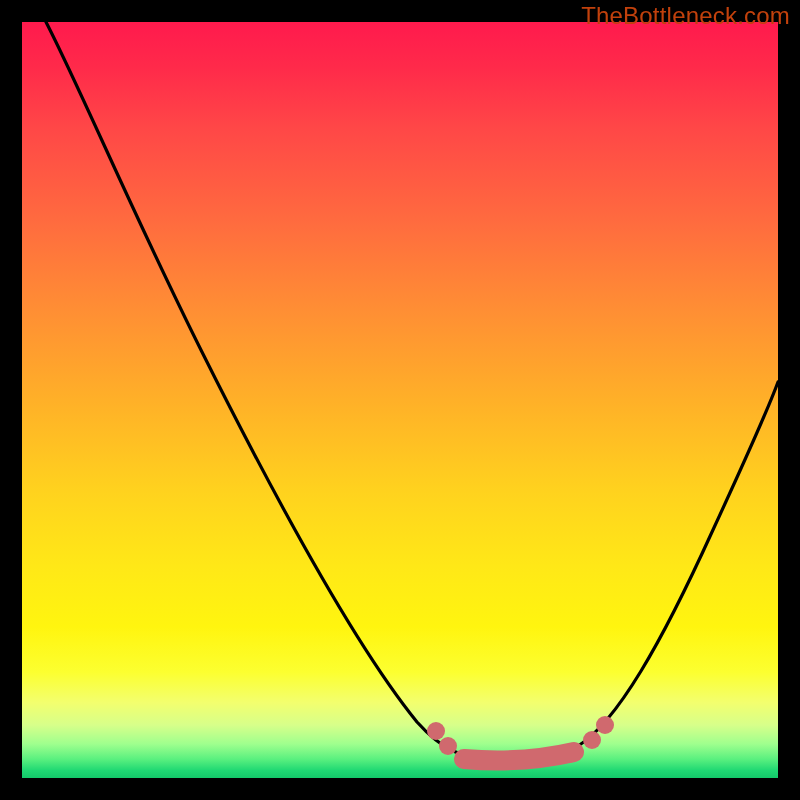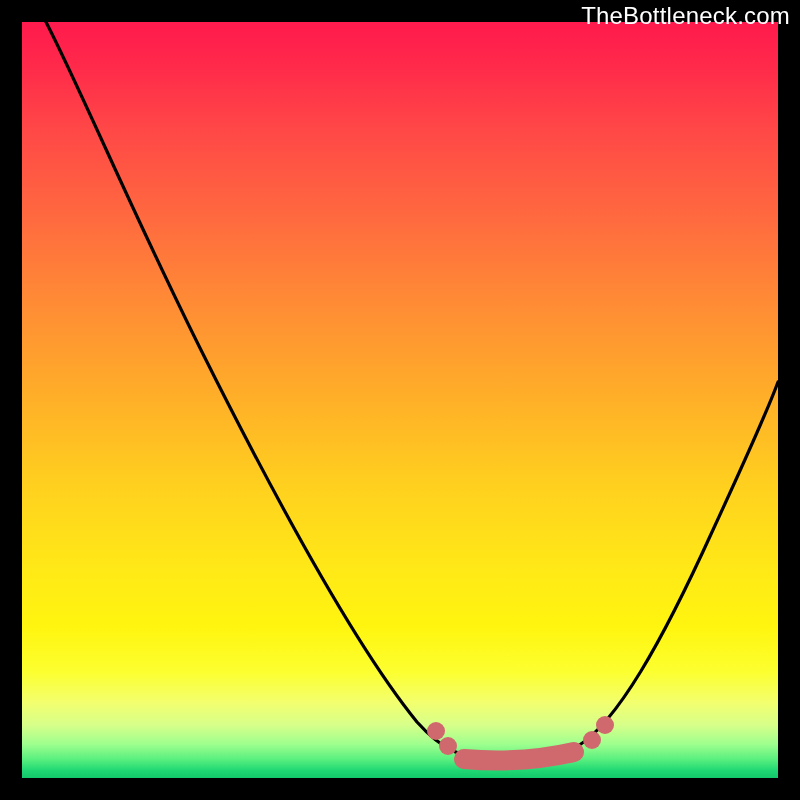--- a/index.html
+++ b/index.html
@@ -43,21 +43,21 @@
       #9fff8e 95.5%,
       #5af07f 97.5%,
       #1fd873 99%,
       #13c86a 100%
     );
   }
   .watermark {
     position: absolute;
     top: 2px;
     right: 10px;
-    color: #ffffff;
+    color: #c2410c;
     font-size: 24px;
     font-weight: 400;
     letter-spacing: 0.2px;
     user-select: none;
   }
   svg.curve {
     position: absolute;
     left: 0;
     top: 0;
     width: 756px;

